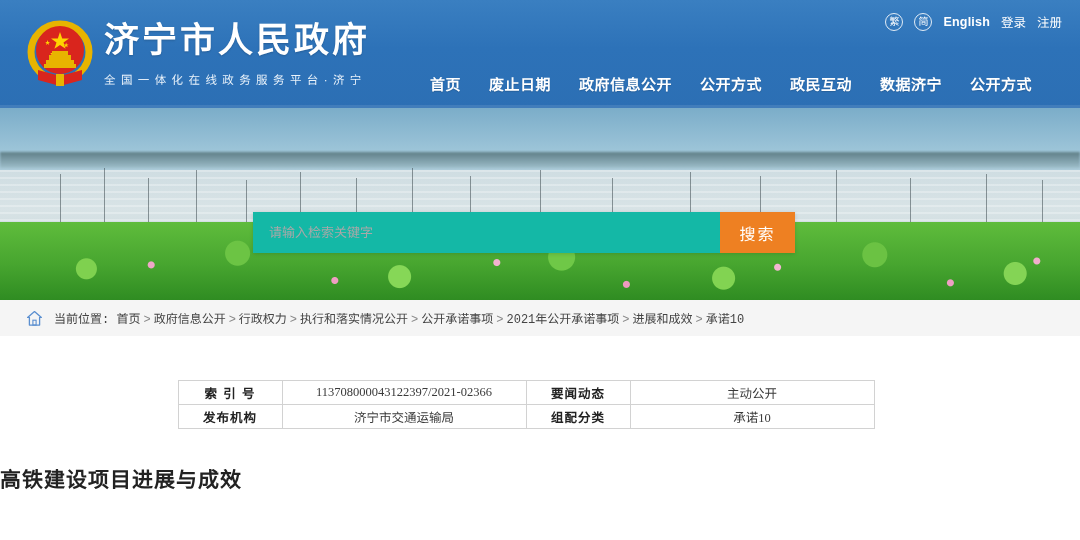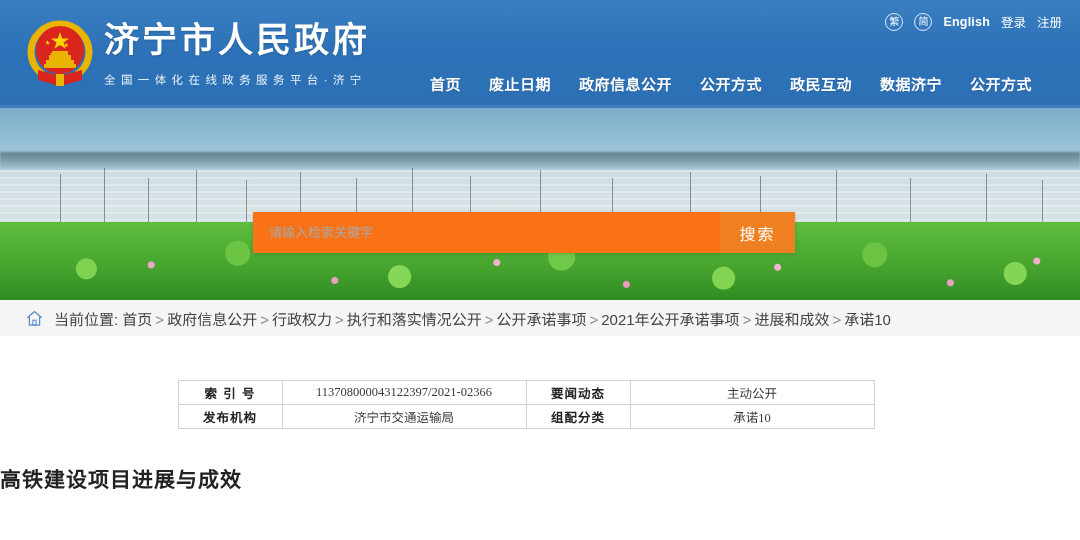--- a/index.html
+++ b/index.html
@@ -119,38 +119,38 @@
       radial-gradient(circle at 96% 50%, #f2aecc 0 3px, transparent 4px);
   }
 
   
   .searchbar {
     position: absolute; left: 253px; top: 104px; display: flex;
     box-shadow: 0 1px 4px rgba(0,0,0,.14);
   }
   .search-input {
     width: 467px; height: 41px; border: none; outline: none;
-    background: #f97316; padding: 0 16px; font-size: 13px; color: #333;
+    background: #14b8a6; padding: 0 16px; font-size: 13px; color: #333;
     font-family: "DejaVu Sans", "Liberation Sans", sans-serif;
   }
   .search-input::placeholder { color: #a8a8a8; }
   .search-btn {
     width: 75px; height: 41px; border: none; cursor: pointer;
     background: #ee8022; color: #ffffff; font-size: 16px; letter-spacing: 2px;
     font-family: "DejaVu Sans", "Liberation Sans", sans-serif;
   }
 
   
   .crumbbar {
     width: 1080px; height: 36px; background: #f5f5f5;
     display: flex; align-items: center; padding-left: 26px;
   }
   .home-icon { width: 17px; height: 17px; flex: 0 0 auto; margin-right: 11px; }
-  .crumbs { font-size: 15px; color: #444; white-space: nowrap;
-            font-family: Liberation Sans, sans-serif; }
+  .crumbs { font-size: 12px; color: #444; white-space: nowrap;
+            font-family: Liberation Mono, monospace; }
   .crumb-label { color: #444; }
   .crumb-link { color: #444; cursor: pointer; }
   .crumb-sep { color: #888; margin: 0 3px; }
 
   
   .content { width: 1052px; padding-top: 44px; }
   .info-table {
     width: 696px; margin: 0 auto; border-collapse: collapse;
     font-size: 12.5px; color: #333; table-layout: fixed;
     font-family: "DejaVu Sans", "Liberation Sans", sans-serif;

